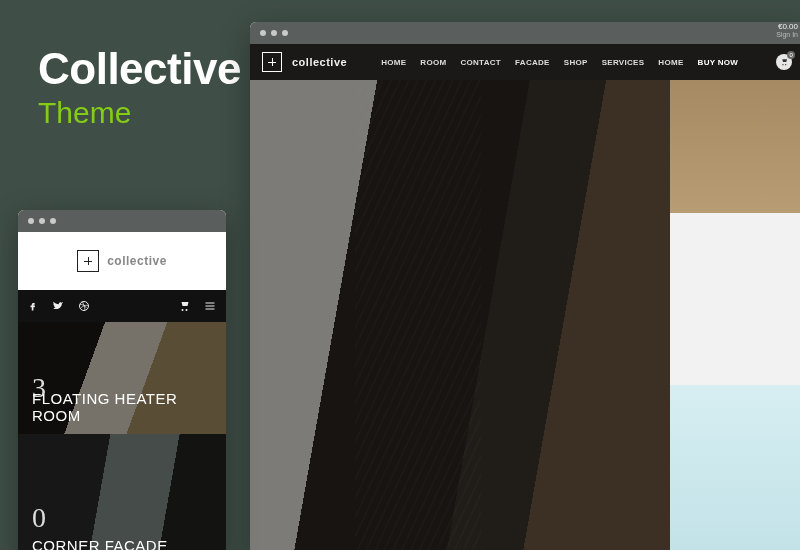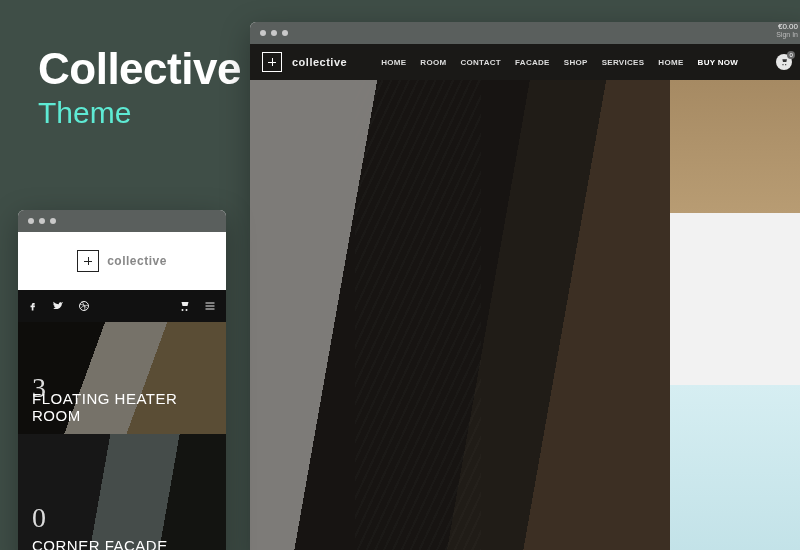--- a/index.html
+++ b/index.html
@@ -6,21 +6,21 @@
 body {
   width: 800px; height: 550px;
   background: #3f4e47;
   font-family: -apple-system, BlinkMacSystemFont, "Segoe UI", Helvetica, Arial, sans-serif;
   overflow: hidden; position: relative; color: #fff;
 }
 
 
 .hdr { position: absolute; left: 38px; top: 44px; }
 .hdr h1 { font-size: 44px; font-weight: 700; letter-spacing: -0.5px; }
-.hdr h2 { font-size: 30px; font-weight: 300; margin-top: 2px; color: #5eead4; }
+.hdr h2 { font-size: 30px; font-weight: 300; margin-top: 2px; color: #84cc16; }
 .hdr p  { font-size: 15px; font-weight: 400; margin-top: 16px; color: #d7dedb; }
 
 
 .frame { position: absolute; background: #fff; border-radius: 6px 6px 0 0; overflow: hidden; box-shadow: 0 8px 30px rgba(0,0,0,.3); }
 .titlebar { height: 22px; background: #5a5f5d; display: flex; align-items: center; padding-left: 10px; gap: 5px; }
 .dot { width: 6px; height: 6px; border-radius: 50%; background: #c9c9c9; }
 
 
 .desktop { left: 250px; top: 22px; width: 560px; height: 540px; }
 .desk-body { width: 100%; height: 100%; background: #1a1917; position: relative; }

